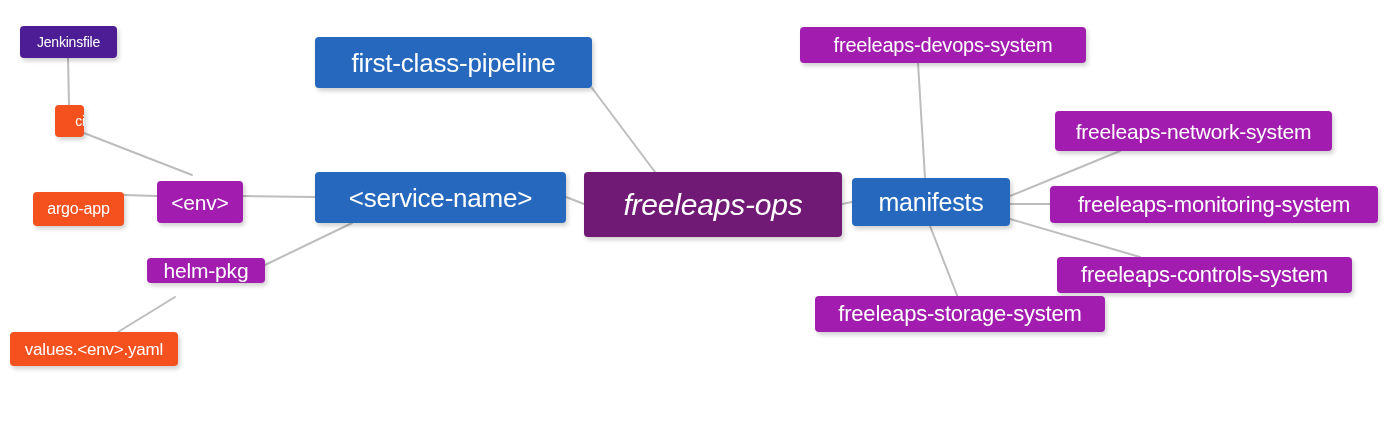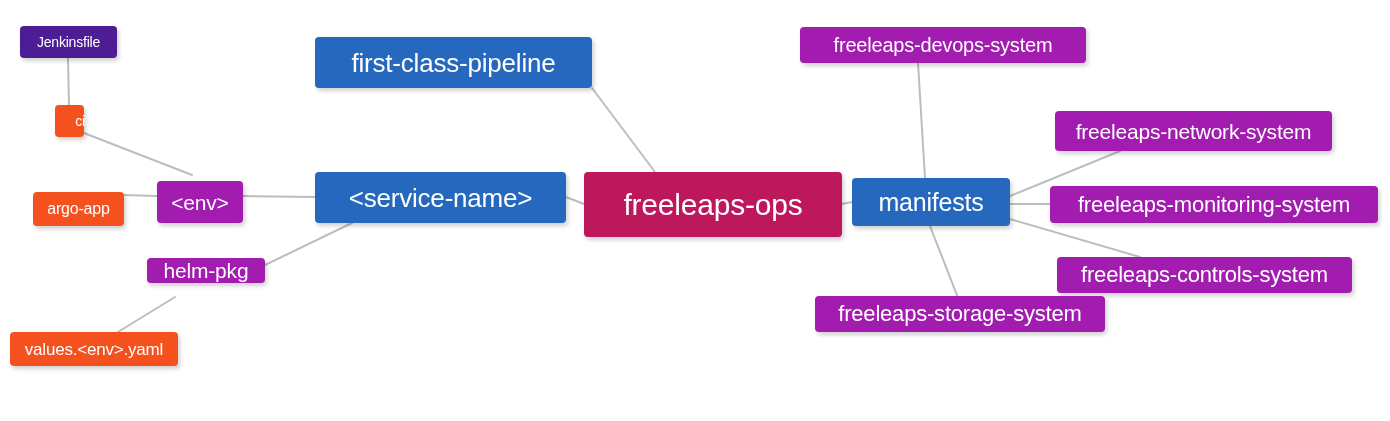--- a/index.html
+++ b/index.html
@@ -30,21 +30,21 @@
     align-items: center;
     justify-content: center;
     border-radius: 4px;
     color: #ffffff;
     white-space: nowrap;
     line-height: 1;
     letter-spacing: -0.2px;
     box-shadow: 2px 3px 4px rgba(0,0,0,0.18);
     text-rendering: optimizeLegibility;
   }
-  .n-root   { background: #be185d; }
+  .n-root   { background: #701a75; font-style: italic; }
   .n-blue   { background: #2568bd; }
   .n-green  { background: #a21caf; }
   .n-orange { background: #4c1d95; }
   .n-red    { background: #f4511e; }
 </style>
 </head>
 <body>
 
 <div id="canvas">
   <svg id="edges" width="1390" height="421" viewBox="0 0 1390 421">

